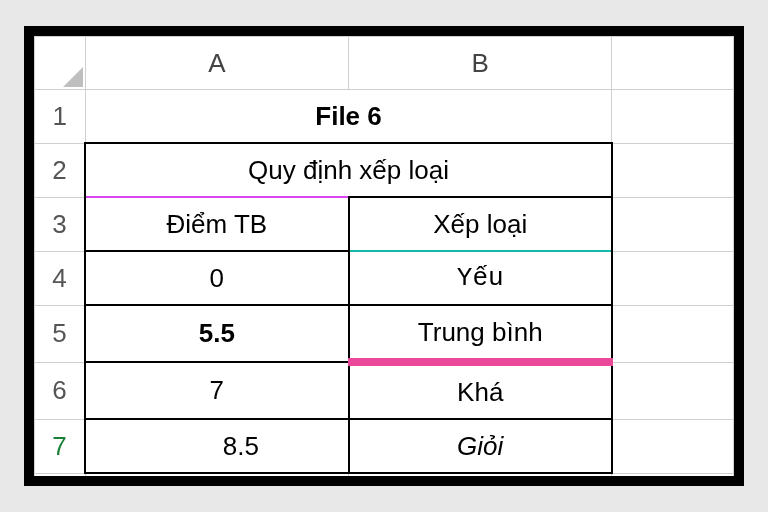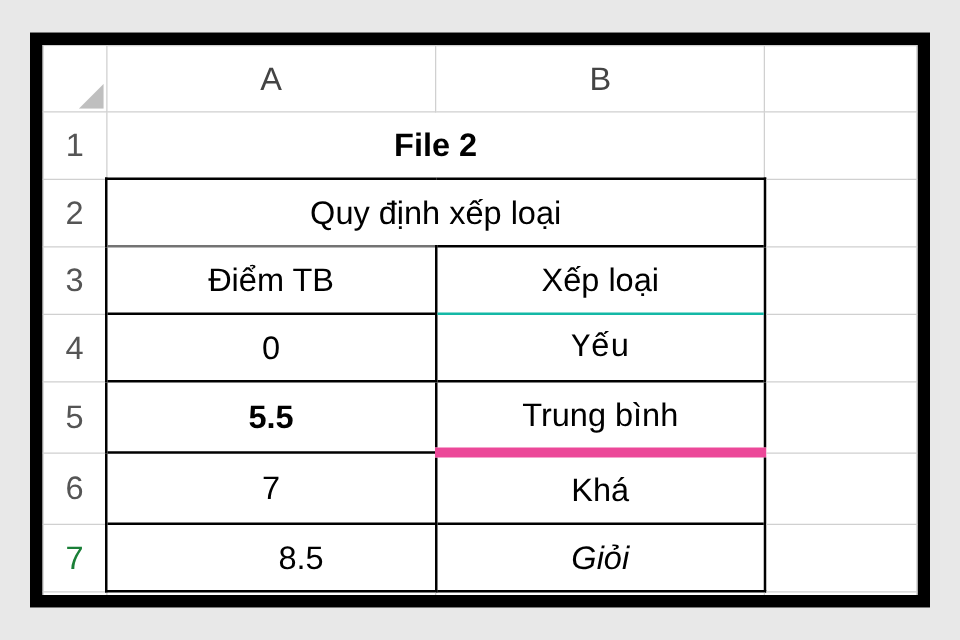--- a/index.html
+++ b/index.html
@@ -100,33 +100,33 @@
           <polygon points="20,0 20,20 0,20" fill="#bfbfbf"></polygon>
         </svg>
       </td>
       <td class="col-header">A</td>
       <td class="col-header">B</td>
       <td class="col-header"></td>
     </tr>
 
     <tr>
       <td class="row-header">1</td>
-      <td class="cell title-cell" colspan="2">File 2</td>
+      <td class="cell title-cell" colspan="2">File 6</td>
       <td class="cell"></td>
     </tr>
 
     <tr>
       <td class="row-header">2</td>
       <td class="cell subtitle-cell boxed-top boxed-left" colspan="2" style="border-right:2px solid #000;">Quy định xếp loại</td>
       <td class="cell"></td>
     </tr>
 
     <tr>
       <td class="row-header">3</td>
-      <td class="cell boxed-left" style="border-top:2px solid #737373;border-right:2px solid #000;">Điểm TB</td>
+      <td class="cell boxed-left" style="border-top:2px solid #d946ef;border-right:2px solid #000;">Điểm TB</td>
       <td class="cell boxed-right" style="border-top:2px solid #000;">Xếp loại</td>
       <td class="cell"></td>
     </tr>
 
     <tr>
       <td class="row-header">4</td>
       <td class="cell boxed-left" style="border-top:2px solid #000;border-right:2px solid #000;">0</td>
       <td class="cell boxed-right" style="border-top:2px solid #14b8a6;font-family:Liberation Mono, monospace;">Yếu</td>
       <td class="cell"></td>
     </tr>

